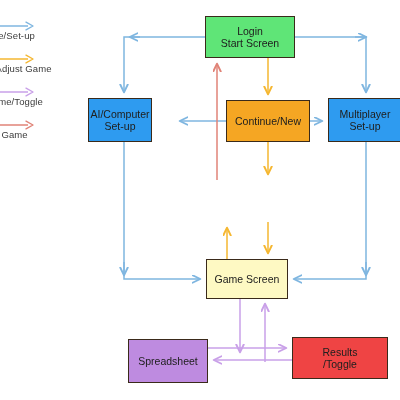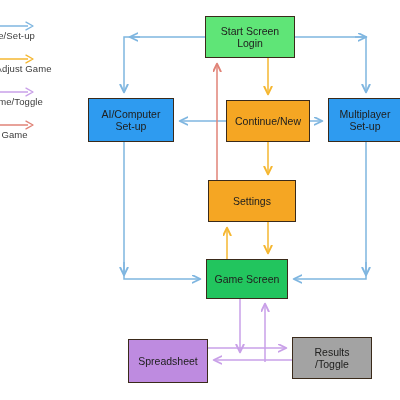--- a/index.html
+++ b/index.html
@@ -157,63 +157,58 @@
       <svg class="legend-swatch" viewBox="0 0 82 12">
         <path d="M2,6 L74,6" stroke="#E08377" stroke-width="1.6" fill="none"></path>
         <path d="M72,2.2 L79,6 L72,9.8" stroke="#E08377" stroke-width="1.4" fill="none" stroke-linecap="round" stroke-linejoin="round"></path>
       </svg>
       <div class="legend-label">End/Close Game</div>
     </div>
   </div>
 
   <div class="node" id="n-login" style="left: 205px; top: 16px; width: 90px; height: 42px; background: rgb(95, 229, 119);">
     <div>
+      <span>Login</span>
       <span>Start Screen</span>
-      <span>Login</span>
-    </div>
-  </div>
-
-  <div class="node" id="n-ai" style="left: 88px; top: 98px; width: 86px; height: 44px; background: rgb(46, 155, 240); justify-content: center;">
+    </div>
+  </div>
+
+  <div class="node" id="n-ai" style="left: 88px; top: 98px; width: 64px; height: 44px; background: rgb(46, 155, 240); justify-content: center;">
     <div>
       <span>AI/Computer</span>
       <span>Set-up</span>
     </div>
   </div>
 
   <div class="node" id="n-continue" style="left: 226px; top: 100px; width: 84px; height: 42px; background: rgb(245, 166, 35); justify-content: center;">
     <div>
       <span>Continue/New</span>
     </div>
   </div>
 
   <div class="node" id="n-multi" style="left: 328px; top: 98px; width: 74px; height: 44px; background: rgb(46, 155, 240);">
     <div>
       <span>Multiplayer</span>
       <span>Set-up</span>
     </div>
   </div>
 
-  <div class="node" id="n-settings" style="left: 208px; top: 180px; width: 88px; height: 42px; background: rgb(245, 166, 35);">
-    <div>
-      <span>Settings</span>
-    </div>
-  </div>
-
-  <div class="node" id="n-game" style="left: 206px; top: 259px; width: 82px; height: 40px; background: #22c55e;">
+
+  <div class="node" id="n-game" style="left: 206px; top: 259px; width: 82px; height: 40px; background: #fef9c3;">
     <div>
       <span>Game Screen</span>
     </div>
   </div>
 
   <div class="node" id="n-sheet" style="left: 128px; top: 339px; width: 80px; height: 44px; background: rgb(190, 139, 224);">
     <div>
       <span>Spreadsheet</span>
     </div>
   </div>
 
-  <div class="node" id="n-results" style="left: 292px; top: 337px; width: 80px; height: 42px; background: #a3a3a3;">
+  <div class="node" id="n-results" style="left: 292px; top: 337px; width: 96px; height: 42px; background: #ef4444;">
     <div>
       <span>Results</span>
       <span>/Toggle</span>
     </div>
   </div>
 
 </div>
 
 </body></html>

